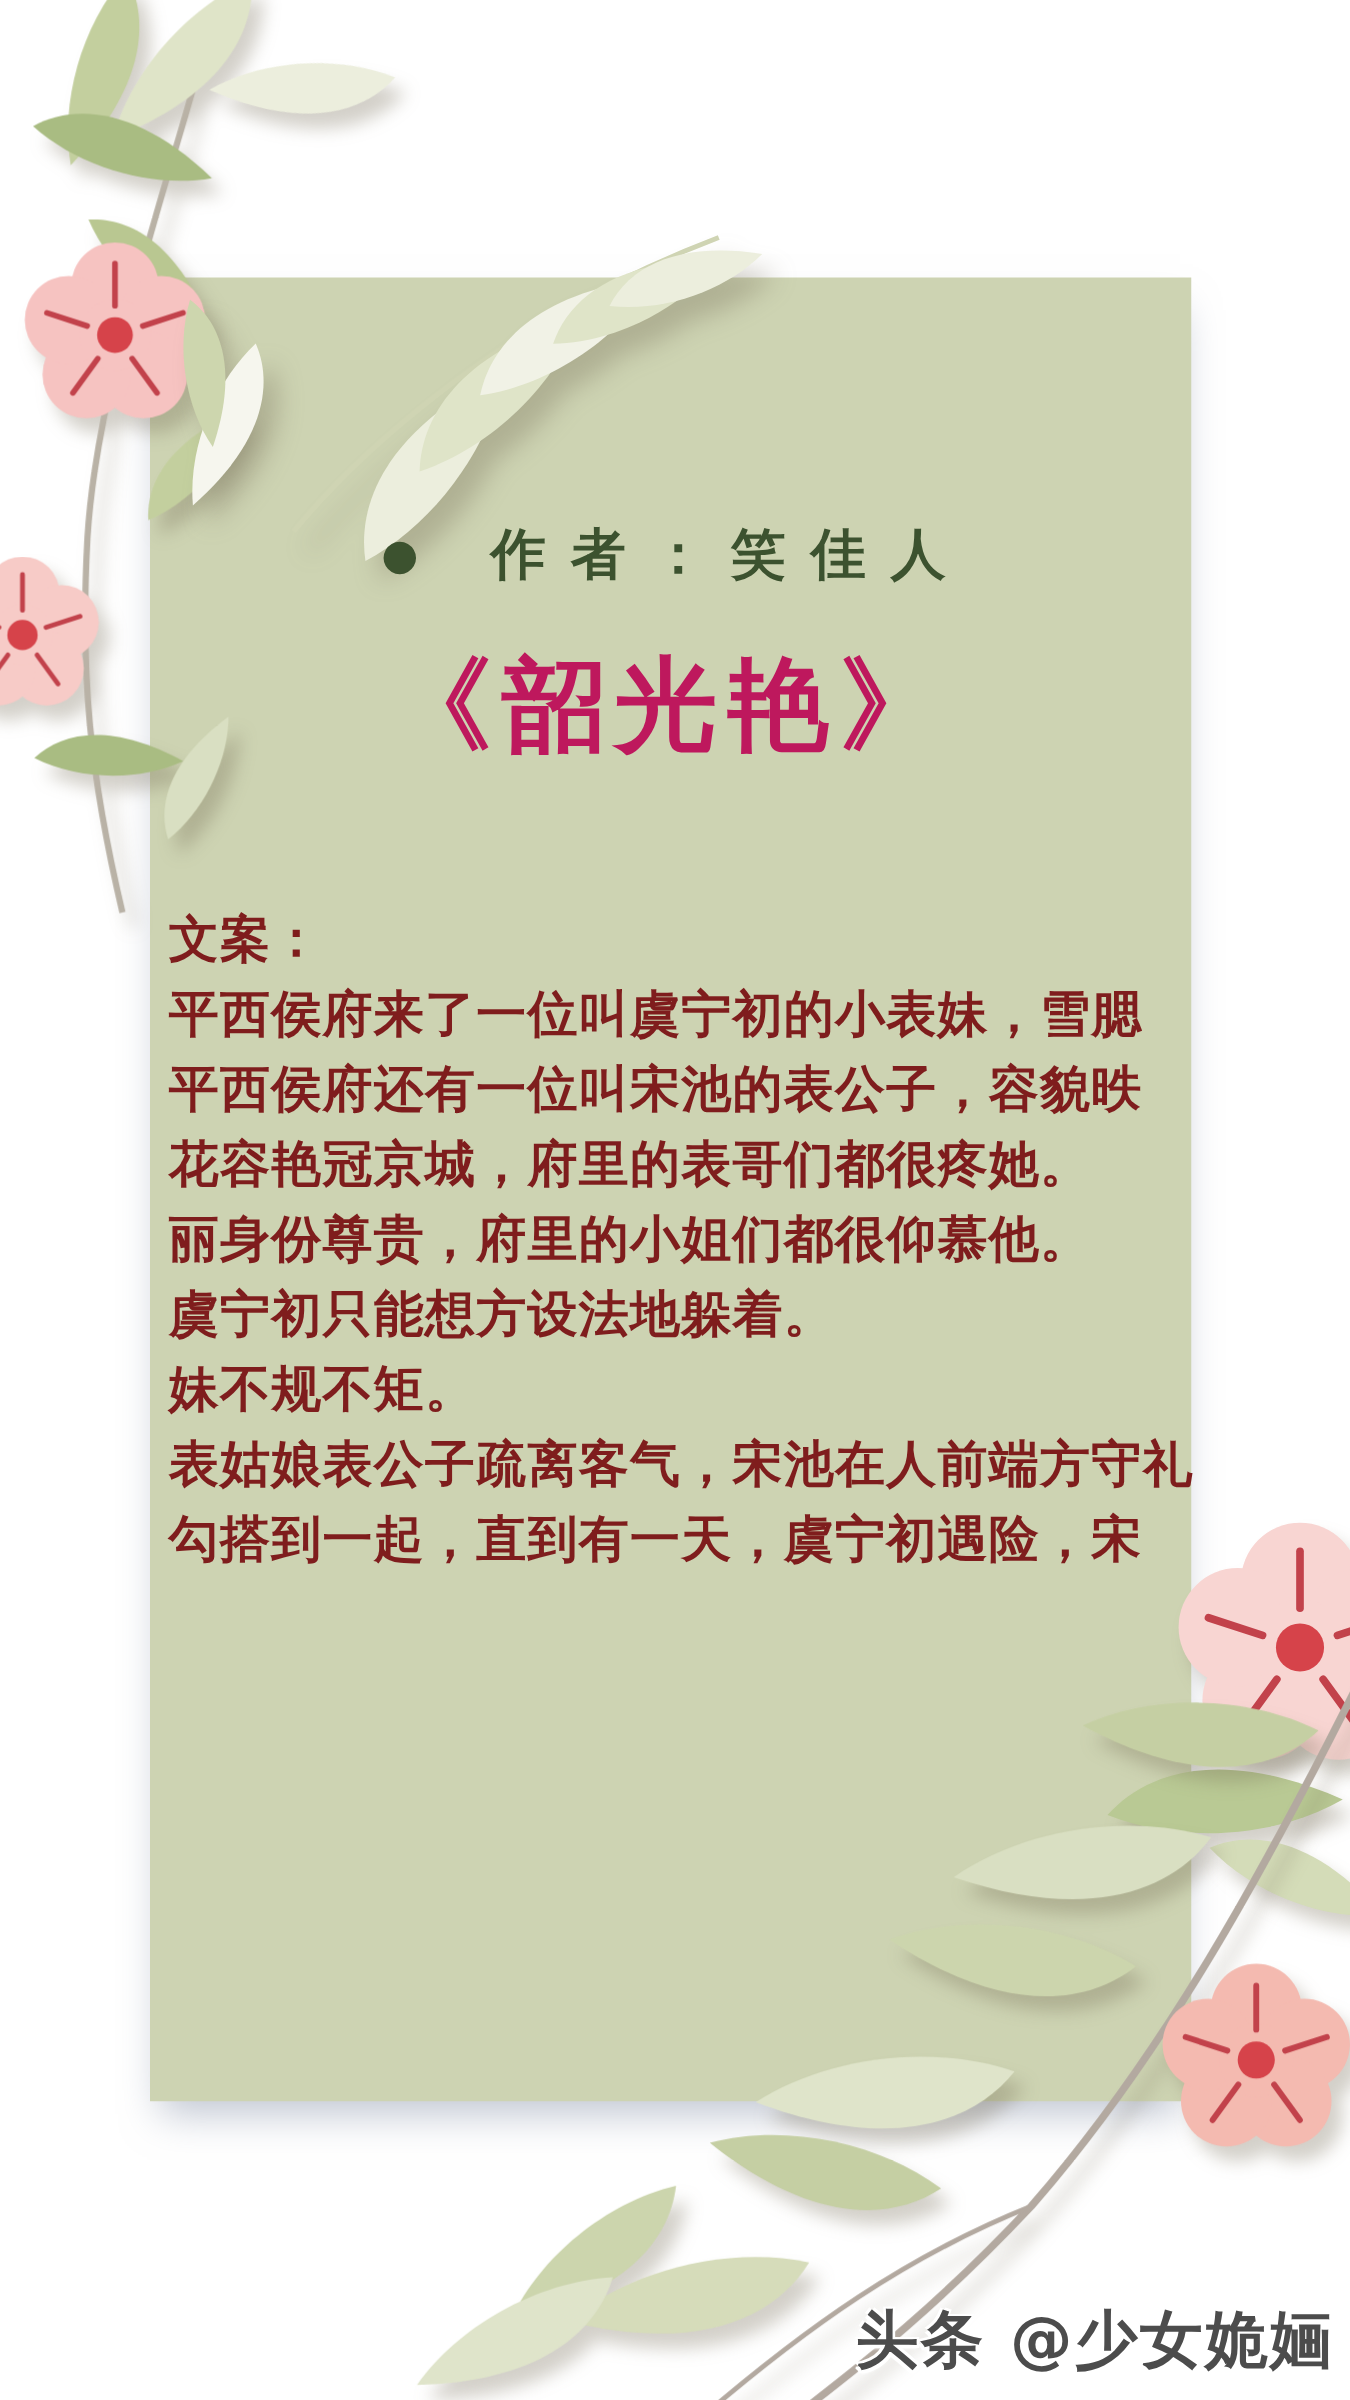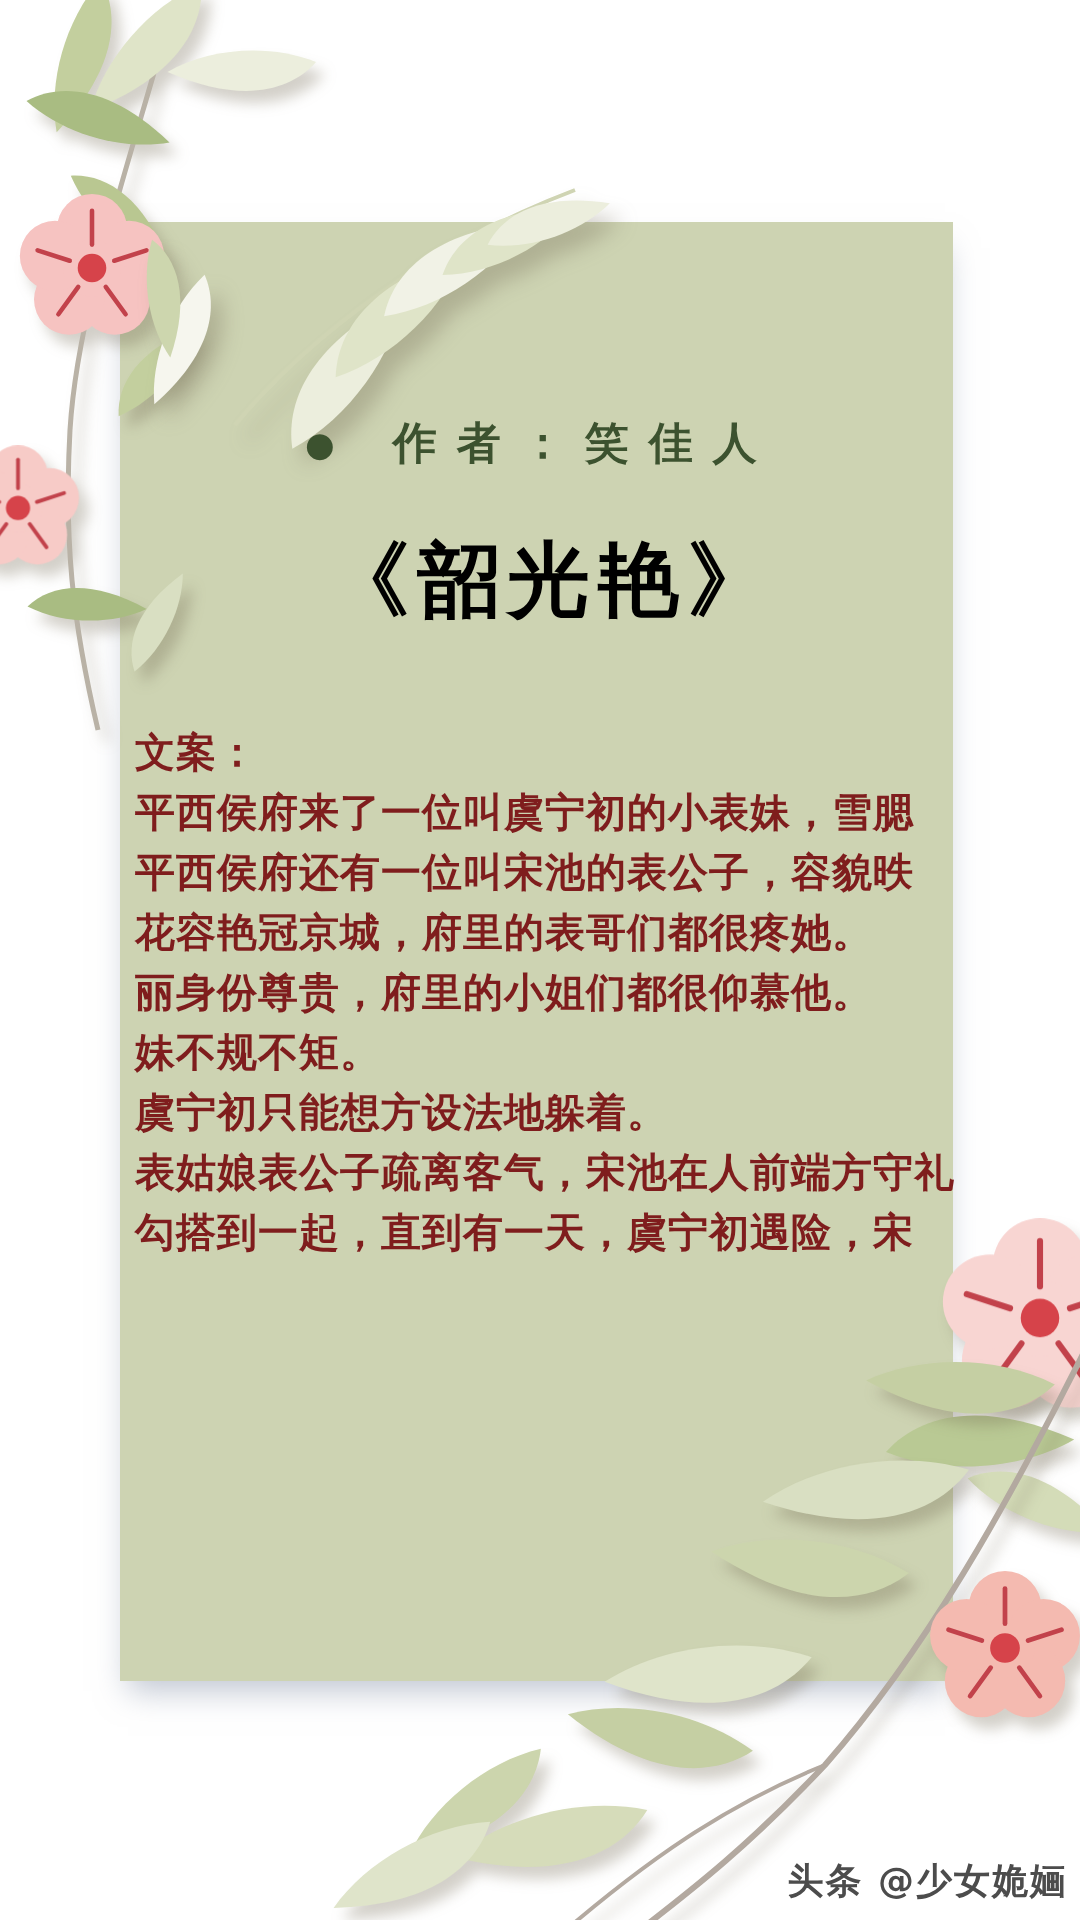--- a/index.html
+++ b/index.html
@@ -23,33 +23,33 @@
   .author-row{
     position:absolute;top:192px;left:185px;display:flex;align-items:center;
     color:#3c522f;
   }
   .author-bullet{font-size:34px;line-height:34px;margin-right:58px;}
   .author-label{
     font-size:44px;font-weight:bold;letter-spacing:20px;
     font-family:"DejaVu Serif",serif;
   }
   .book-title{
-    position:absolute;top:288px;left:0;width:100%;margin:16px;text-align:center;
-    font-size:82px;font-weight:bold;letter-spacing:8px;color:#000000;
+    position:absolute;top:288px;left:0;width:100%;margin:0;text-align:center;
+    font-size:82px;font-weight:bold;letter-spacing:8px;color:#be185d;
     font-family:"DejaVu Serif",serif;
   }
   .body-text{position:absolute;top:500px;left:15px;width:800px;}
   .body-text p{
     margin:0;height:60px;line-height:60px;white-space:nowrap;
     font-size:40px;letter-spacing:1px;color:#7f1d1d;font-weight:bold;
     font-family:"DejaVu Serif",serif;
   }
   .watermark{
     position:absolute;right:12px;bottom:14px;
-    font-size:36px;font-weight:bold;color:#4c4c4c;letter-spacing:2px;
+    font-size:50px;font-weight:bold;color:#4c4c4c;letter-spacing:2px;
     text-shadow:-2px -2px 0 #fff,2px -2px 0 #fff,-2px 2px 0 #fff,2px 2px 0 #fff,0 3px 2px #fff;
   }
 </style>
 </head>
 <body>
 
 <div class="card"></div>
 
 <svg class="decor" viewBox="0 0 1080 1920" aria-hidden="true">
   <defs>
@@ -129,20 +129,20 @@
   </div>
 
   <h1 class="book-title">《韶光艳》</h1>
 
   <div class="body-text">
     <p>文案：</p>
     <p>平西侯府来了一位叫虞宁初的小表妹，雪腮</p>
     <p>平西侯府还有一位叫宋池的表公子，容貌昳</p>
     <p>花容艳冠京城，府里的表哥们都很疼她。</p>
     <p>丽身份尊贵，府里的小姐们都很仰慕他。</p>
+    <p>虞宁初只能想方设法地躲着。</p>
     <p>妹不规不矩。</p>
-    <p>虞宁初只能想方设法地躲着。</p>
     <p>表姑娘表公子疏离客气，宋池在人前端方守礼</p>
     <p>勾搭到一起，直到有一天，虞宁初遇险，宋</p>
   </div>
 </div>
 
 <div class="watermark">头条 @少女姽婳</div>
 
 </body></html>

